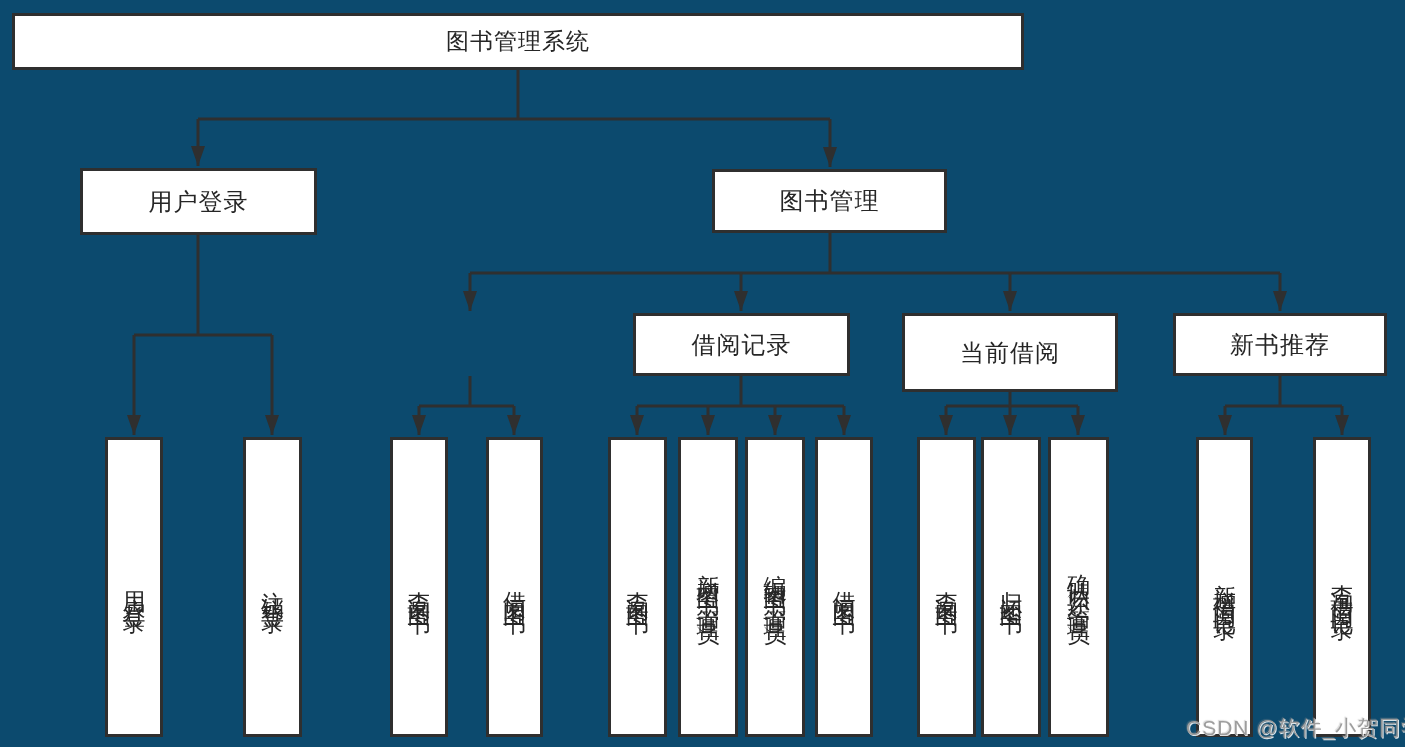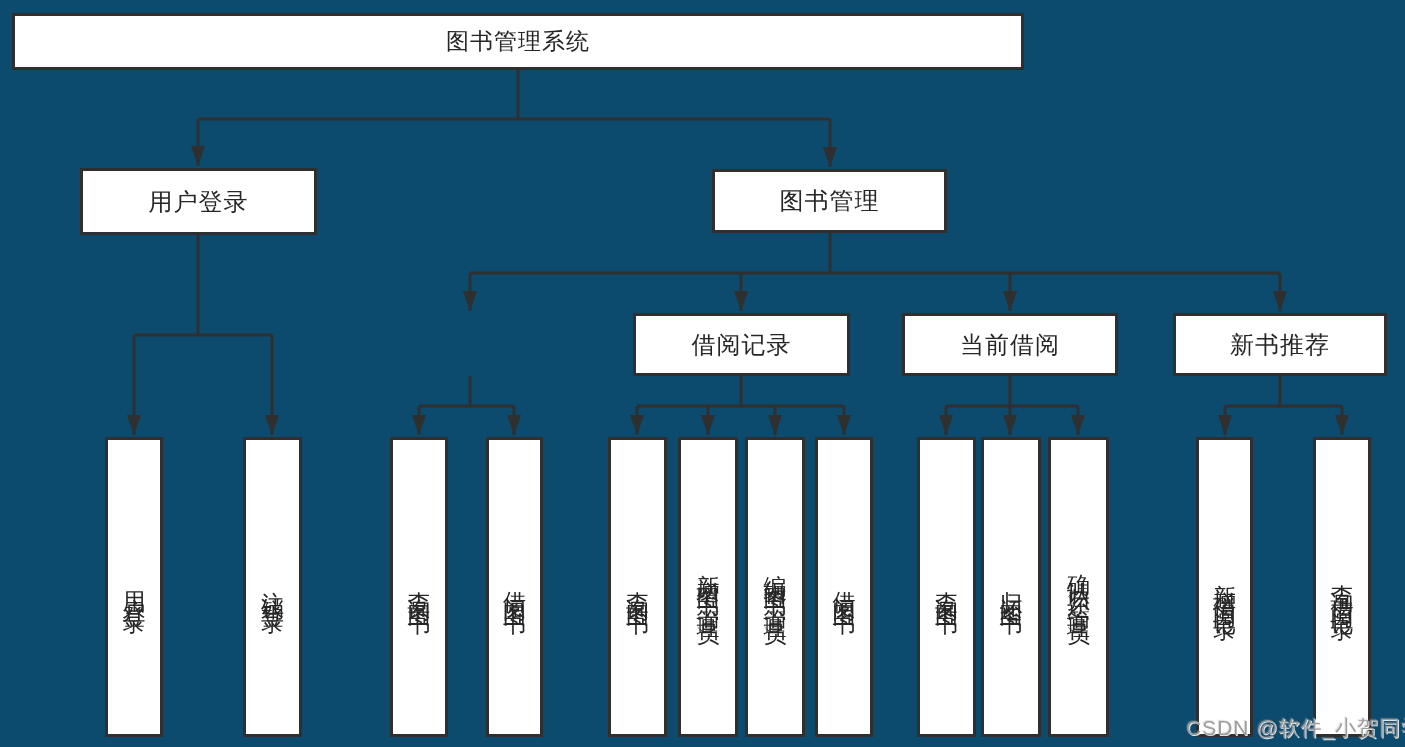--- a/index.html
+++ b/index.html
@@ -111,21 +111,21 @@
   <div class="node hbox" style="left:80px;top:168px;width:237px;height:67px">
     <span class="lbl">用户登录</span>
   </div>
   <div class="node hbox" style="left:712px;top:169px;width:235px;height:64px">
     <span class="lbl">图书管理</span>
   </div>
 
   <div class="node hbox" style="left:633px;top:313px;width:217px;height:63px">
     <span class="lbl">借阅记录</span>
   </div>
-  <div class="node hbox" style="left:902px;top:313px;width:216px;height:63px">
+  <div class="node hbox" style="left:902px;top:313px;width:216px;height:79px">
     <span class="lbl">当前借阅</span>
   </div>
   <div class="node hbox" style="left:1173px;top:313px;width:214px;height:63px">
     <span class="lbl">新书推荐</span>
   </div>
 
   <div class="node vbox" style="left:105px;top:437px;width:58px;height:300px">
     <span class="lbl">用户登录</span>
   </div>
   <div class="node vbox" style="left:243px;top:437px;width:59px;height:300px">

